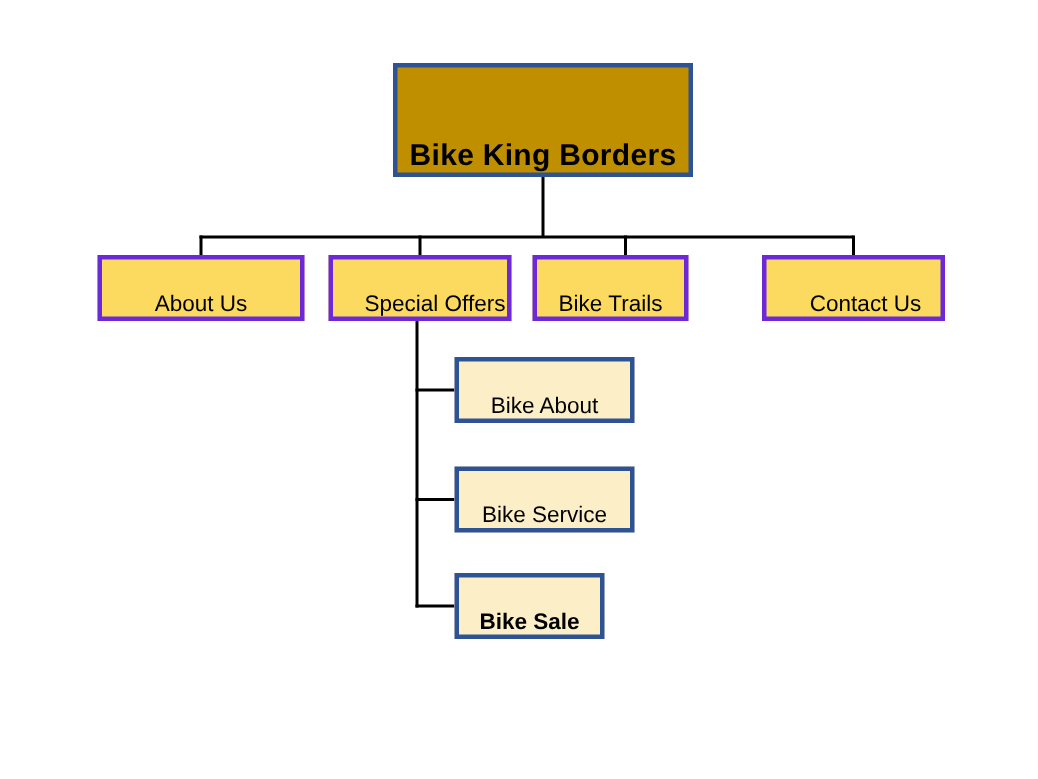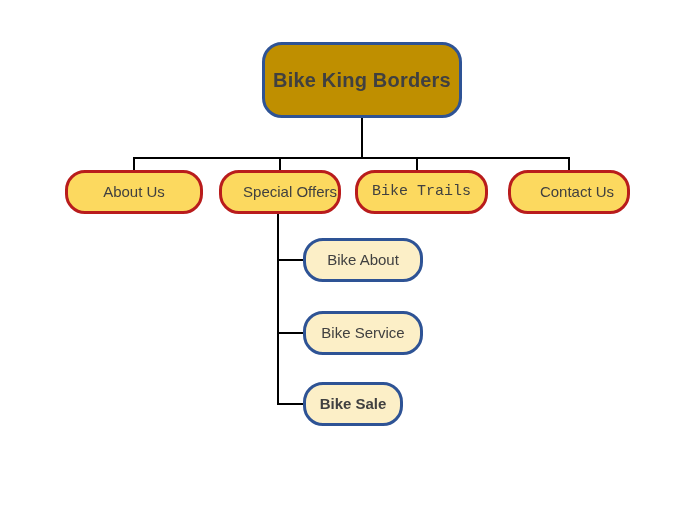--- a/index.html
+++ b/index.html
@@ -14,38 +14,37 @@
     position: relative;
     width: 692px;
     height: 519px;
     background: #ffffff;
     overflow: hidden;
   }
   .node {
     position: absolute;
     box-sizing: border-box;
     display: flex;
-    align-items: center;
+    align-items: flex-end;
     justify-content: center;
     text-align: center;
-    color: #404040;
+    color: #000000;
     line-height: 1.1;
     z-index: 2;
-    border-radius: 20px;
   }
   .node.root {
     background: #BF8F00;
     border: 3px solid #2E5395;
     font-size: 20px;
     font-weight: bold;
     letter-spacing: 0.2px;
   }
   .node.level2 {
     background: #FCD95F;
-    border: 3px solid #b91c1c;
+    border: 3px solid #6d28d9;
     font-size: 15px;
     font-weight: normal;
   }
   .node.level3 {
     background: #FCEFC7;
     border: 3px solid #2E5395;
     font-size: 15px;
     font-weight: normal;
   }
   .connector {
@@ -75,21 +74,21 @@
   <div class="connector v" style="left:568px; top:157px; height:13px;"></div>
 
   <div class="node level2" style="left:65px; top:170px; width:138px; height:44px;">
     <span>About Us</span>
   </div>
 
   <div class="node level2" style="left:219px; top:170px; width:122px; height:44px;padding-left:20px;">
     <span>Special Offers</span>
   </div>
 
-  <div class="node level2" style="left:355px; top:170px; width:133px; height:44px;font-family:Liberation Mono, monospace;">
+  <div class="node level2" style="left:355px; top:170px; width:104px; height:44px;">
     <span>Bike Trails</span>
   </div>
 
   <div class="node level2" style="left:508px; top:170px; width:122px; height:44px;padding-left:16px;">
     <span>Contact Us</span>
   </div>
 
   <div class="connector v" style="left:277px; top:214px; height:191px;"></div>
 
   <div class="connector h" style="left:277px; top:259px; width:26px;"></div>

